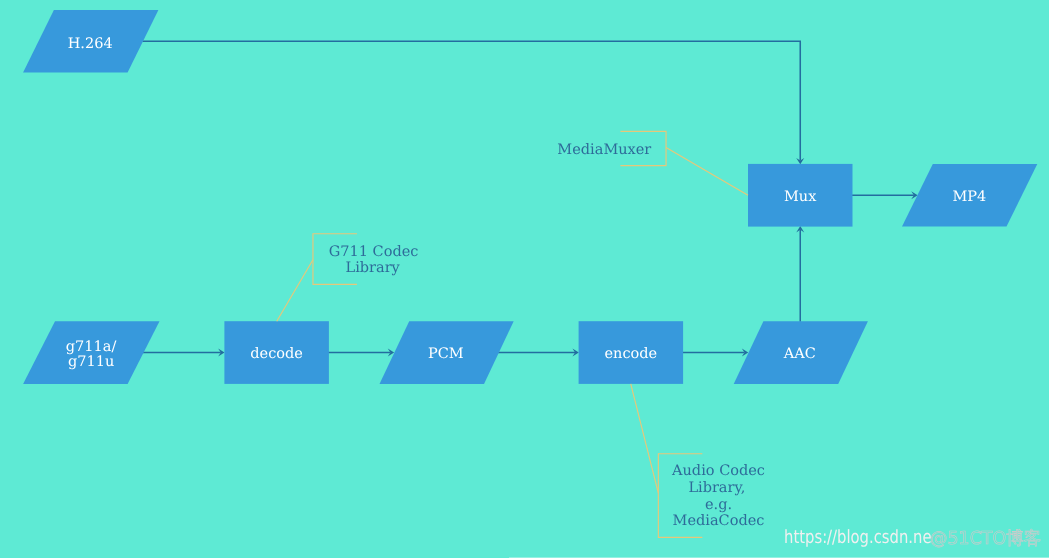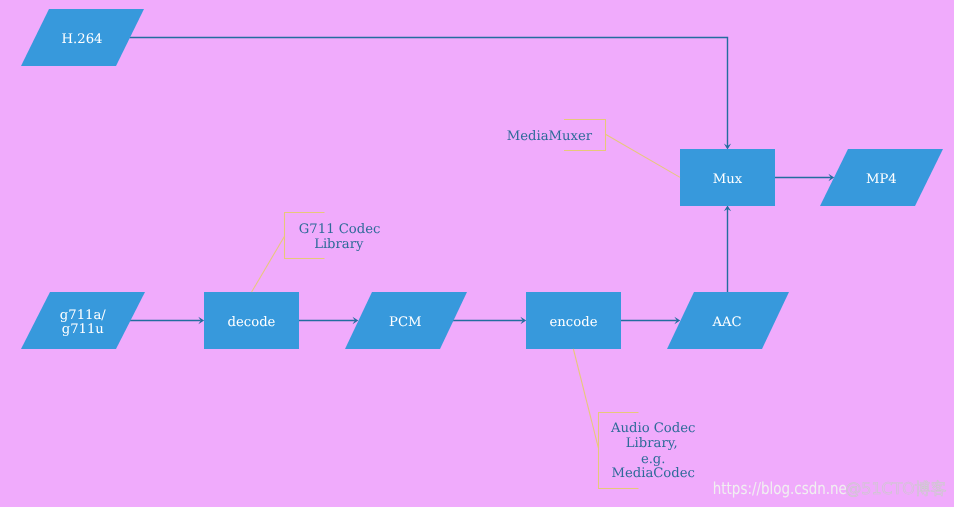--- a/index.html
+++ b/index.html
@@ -1,20 +1,20 @@
 <!DOCTYPE html>
 <html><head>
 <meta charset="utf-8">
 <style>
   html,body{margin:0;padding:0;}
   *{-webkit-font-smoothing:antialiased;-moz-osx-font-smoothing:grayscale;
     text-rendering:geometricPrecision;}
   body{width:954px;height:507px;background:#ffffff;overflow:hidden;
        font-family:"DejaVu Serif",serif;}
-  #canvas{position:relative;width:954px;height:507px;background:#f0abfc;}
+  #canvas{position:relative;width:954px;height:507px;background:#5eead4;}
   svg#diagram{position:absolute;left:0;top:0;width:954px;height:507px;display:block;}
   .shape{fill:#3799dc;}
   .shape-label{fill:#ffffff;font-family:"DejaVu Serif",serif;font-size:13.2px;text-anchor:middle;}
   .edge{stroke:#236d9f;stroke-width:1.4;fill:none;shape-rendering:geometricPrecision;}
   .arrowhead{fill:#236d9f;stroke:none;}
   .note-border{stroke:#e7c87a;stroke-width:1.05;fill:none;shape-rendering:geometricPrecision;}
   .note-text{fill:#2e6b99;font-family:"DejaVu Serif",serif;font-size:13.2px;text-anchor:middle;}
   .wm-url{font-family:"DejaVu Sans",sans-serif;font-size:16.6px;fill:#f0f0f0;}
   .wm-tag{font-family:"DejaVu Sans",sans-serif;font-size:16.2px;fill:none;stroke:#cbcbcb;stroke-width:0.6;}
 </style>

